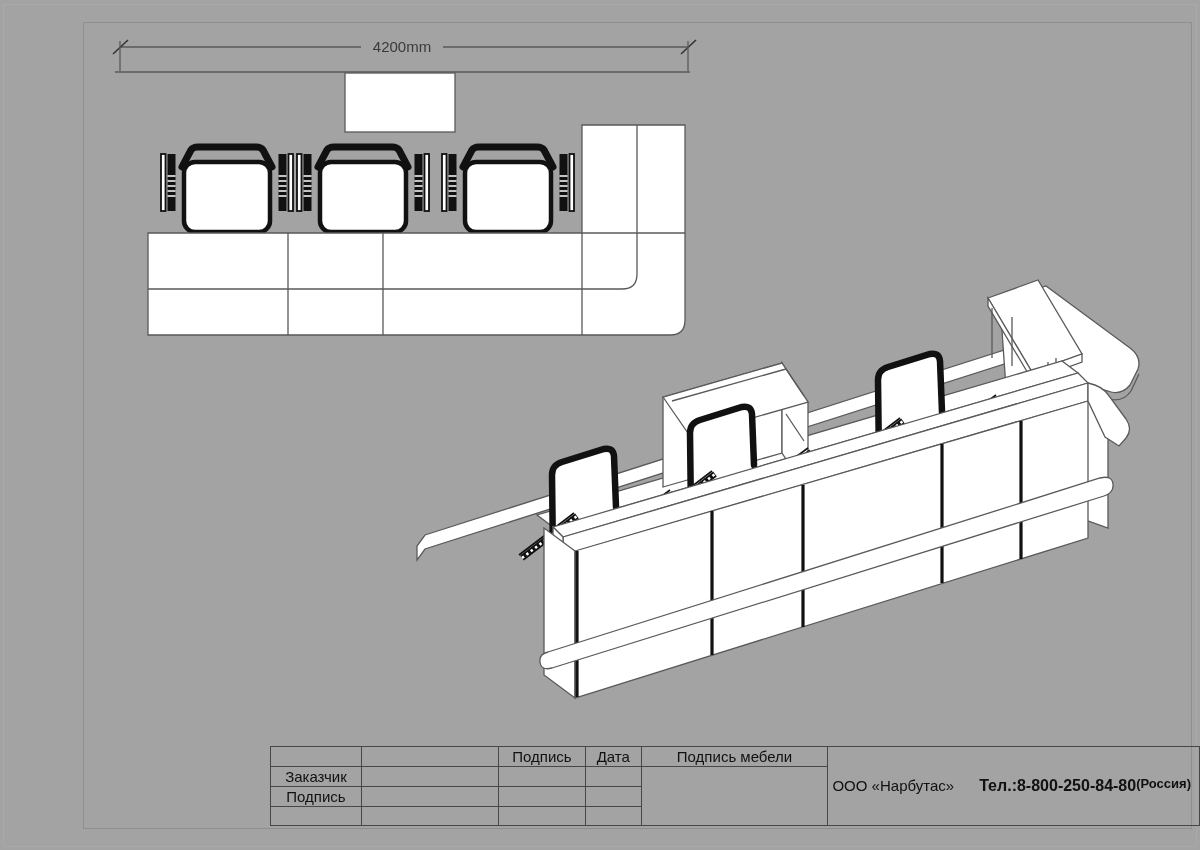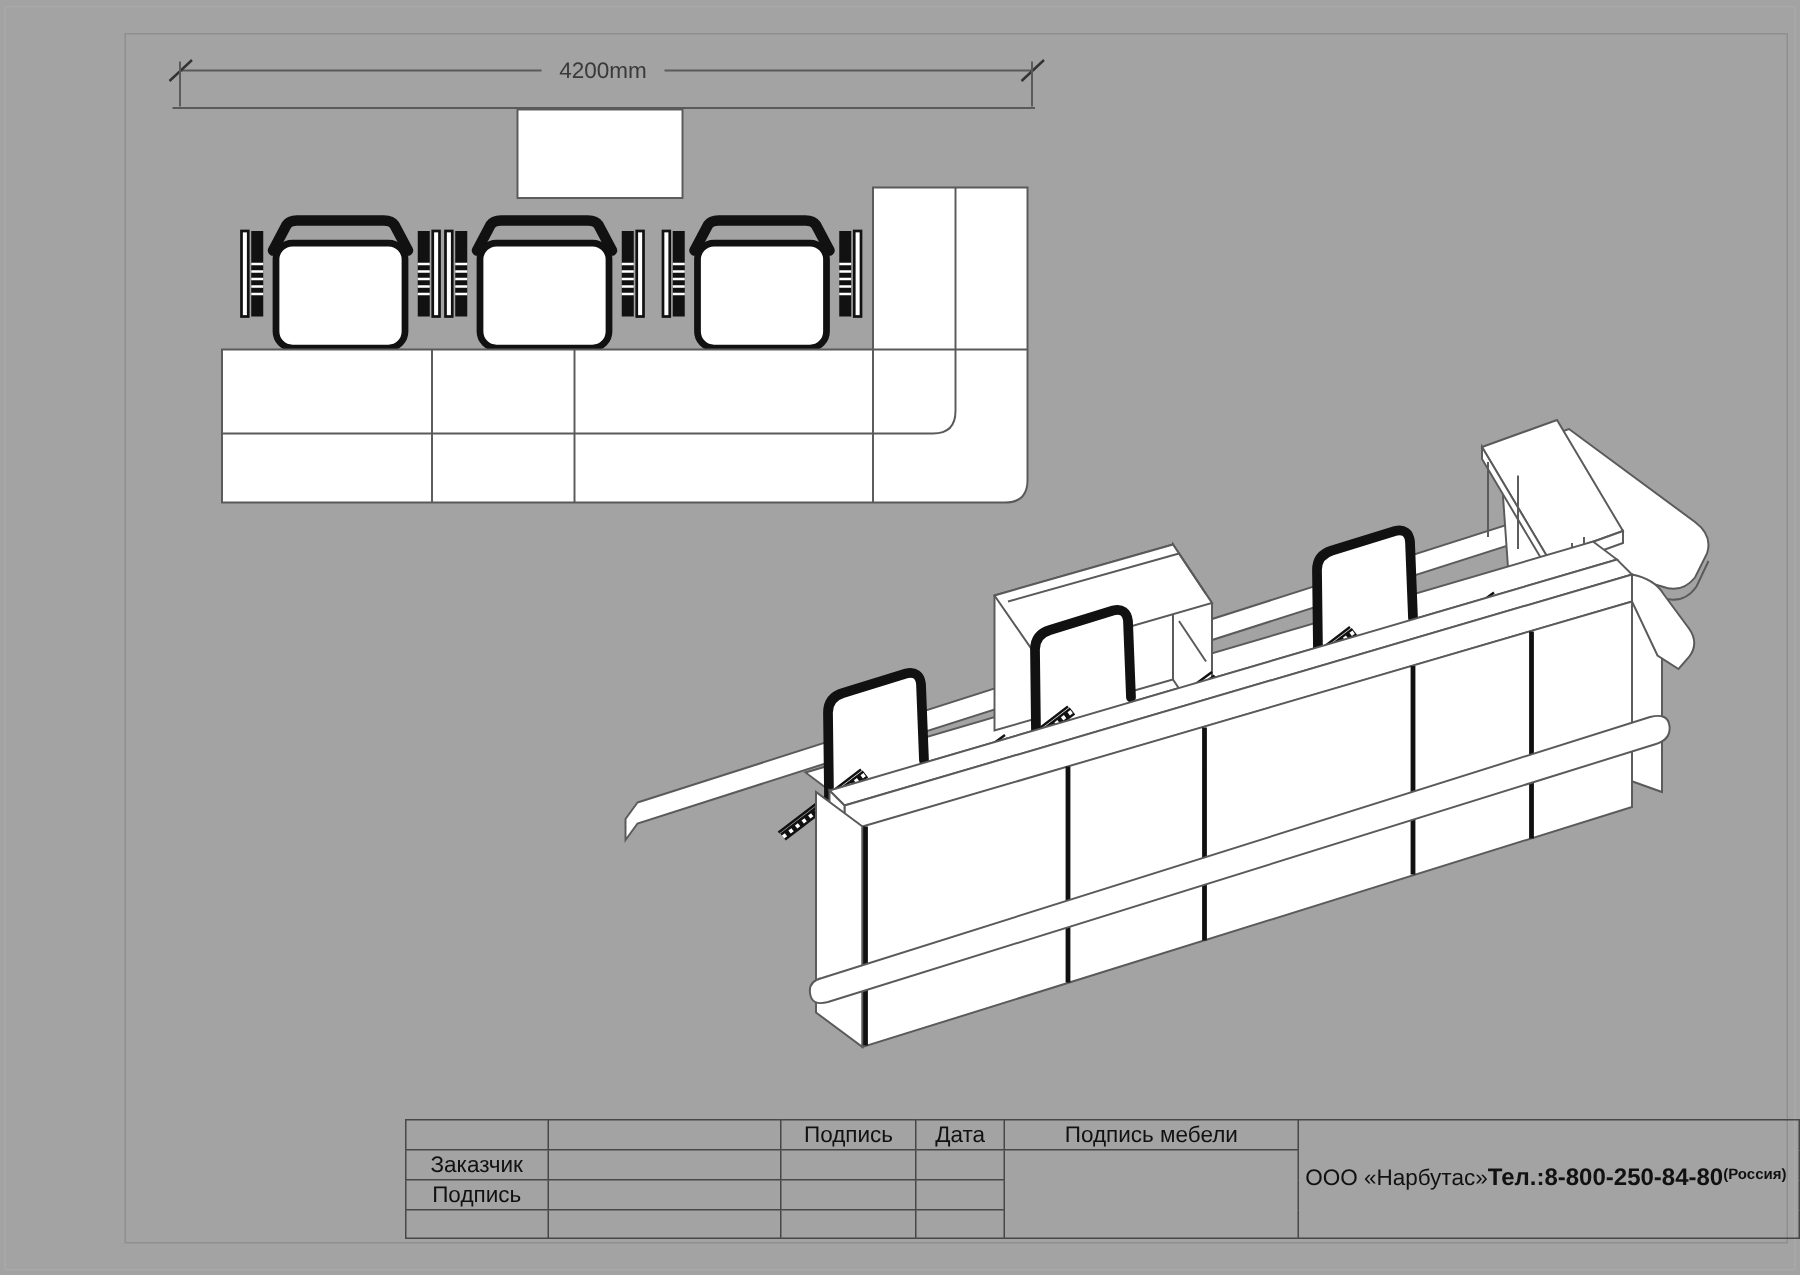--- a/index.html
+++ b/index.html
@@ -16,22 +16,22 @@
   table.tblock{position:absolute;left:270px;top:746px;border-collapse:collapse;
         table-layout:fixed;}
   table.tblock td{border:1px solid #474747;padding:0;font-size:15px;color:#111;
         vertical-align:middle;overflow:hidden;white-space:nowrap;}
   td.lbl{padding-left:6px;text-align:center;}
   td.ctr{text-align:center;}
   td.company{vertical-align:middle;}
   .company-inner{display:flex;justify-content:center;height:100%;
         padding:2px 8px 2px 4px;}
   .company-name{text-align:center;font-size:15px;line-height:19px;}
-  .company-phone{text-align:center;font-size:16px;font-weight:bold;line-height:20px;}
-  .company-country{text-align:right;font-size:10px;font-weight:bold;line-height:15px;}
+  .company-phone{text-align:center;font-size:16px;font-weight:bold;line-height:20px;margin-left:25px;}
+  .company-country{text-align:right;font-size:13px;font-weight:bold;line-height:15px;}
   text.dim{font-size:15px;fill:#3a3a3a;font-family:"Liberation Sans","DejaVu Sans",sans-serif;}
 </style>
 </head>
 <body>
 
 <div class="page">
   <div class="outer-border"></div>
   <div class="inner-frame"></div>
 
   <svg class="drawing" viewBox="0 0 1200 850">

